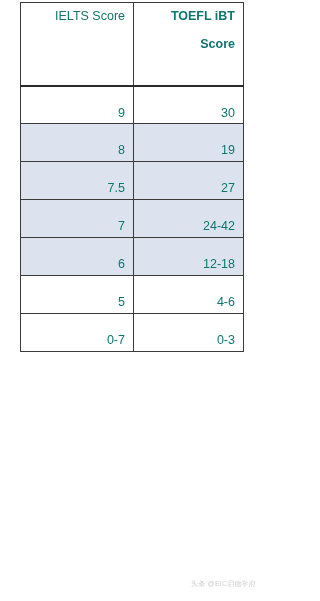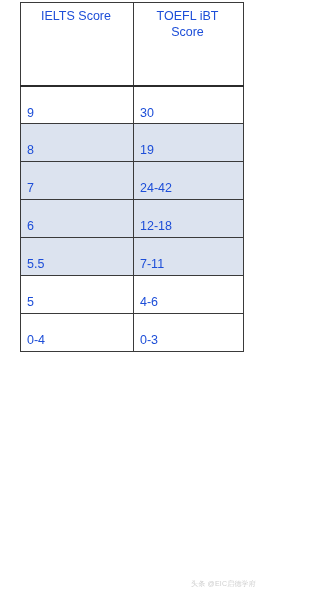--- a/index.html
+++ b/index.html
@@ -31,46 +31,47 @@
     background: #ffffff;
   }
 
   table.score-table col.col-ielts { width: 113px; }
   table.score-table col.col-toefl { width: 110px; }
 
   table.score-table th,
   table.score-table td {
     border: 1px solid #3a3a3a;
     padding: 18px 8px 0 6px;
+    text-align: right;
     vertical-align: top;
     font-size: 12.5px;
     line-height: 16px;
-    color: #1d4ed8;
+    color: #0f766e;
     font-weight: normal;
     height: 38px;
     box-sizing: border-box;
     background: #ffffff;
   }
 
   table.score-table thead th {
     height: 83px;
     padding-top: 5px;
     border-bottom: 2px solid #2b2b2b;
     font-size: 12.5px;
   }
 
   th.header-ielts {
     vertical-align: middle;
     padding-bottom: 4px;
   }
   th.header-toefl {
     vertical-align: top;
   }
-  th.header-toefl .hdr-line { display: block; }
-  th.header-toefl .hdr-line + .hdr-line { margin-top: 0; }
+  th.header-toefl .hdr-line { display: block; font-weight: bold; }
+  th.header-toefl .hdr-line + .hdr-line { margin-top: 12px; }
 
   table.score-table tr.row-highlight td {
     background: #dce3ef;
   }
 
   
   #watermark {
     position: absolute;
     right: 14px;
     bottom: 13px;
@@ -105,36 +106,36 @@
     <tbody id="table-body">
         <tr>
           <td>9</td>
           <td>30</td>
         </tr>
         <tr class="row-highlight">
           <td>8</td>
           <td>19</td>
         </tr>
         <tr class="row-highlight">
+          <td>7.5</td>
+          <td>27</td>
+        </tr>
+        <tr class="row-highlight">
           <td>7</td>
           <td>24-42</td>
         </tr>
         <tr class="row-highlight">
           <td>6</td>
           <td>12-18</td>
         </tr>
-        <tr class="row-highlight">
-          <td>5.5</td>
-          <td>7-11</td>
-        </tr>
         <tr>
           <td>5</td>
           <td>4-6</td>
         </tr>
         <tr>
-          <td>0-4</td>
+          <td>0-7</td>
           <td>0-3</td>
         </tr>
       </tbody>
   </table>
 </div>
 
 <div id="watermark">头条 @EIC启德学府</div>
 
 </body></html>

